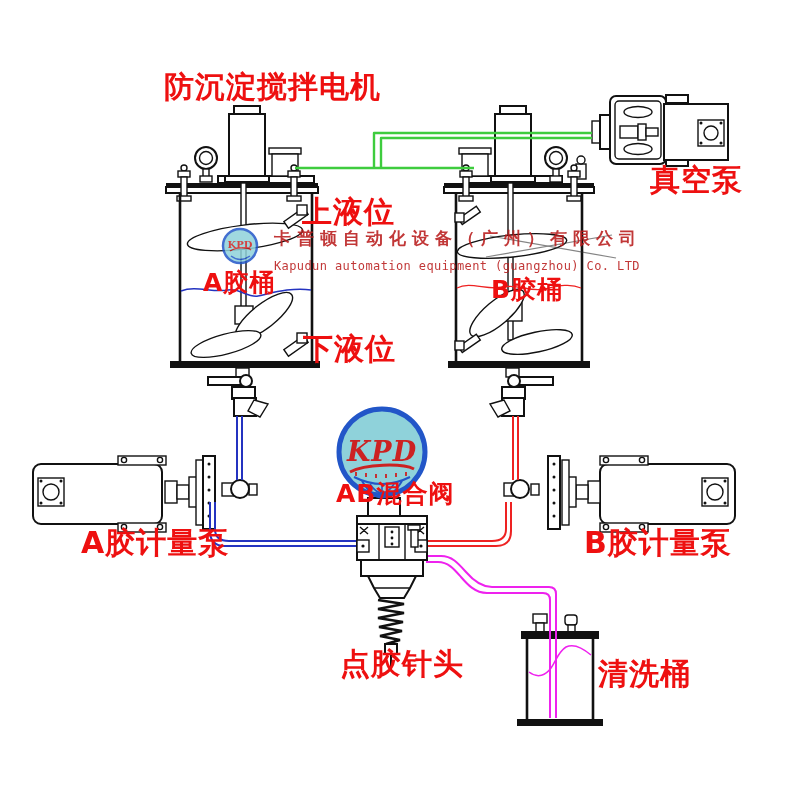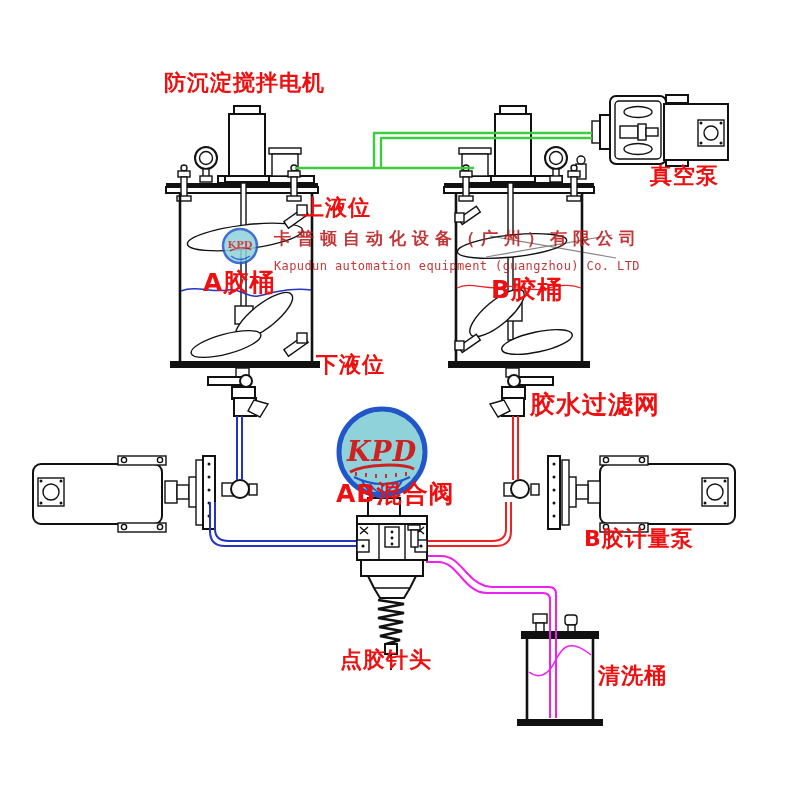--- a/index.html
+++ b/index.html
@@ -15,21 +15,21 @@
   .wt{fill:#fff;stroke:var(--line-black);stroke-width:2;}
   .wt1{fill:#fff;stroke:var(--line-black);stroke-width:1.4;}
   .bkf{fill:var(--line-black);stroke:none;}
   .pipe-g{stroke:var(--pipe-green);stroke-width:2.4;fill:none;stroke-linejoin:round;}
   .pipe-b{stroke:var(--pipe-blue);stroke-width:2;fill:none;stroke-linejoin:round;}
   .pipe-r{stroke:var(--pipe-red);stroke-width:2;fill:none;stroke-linejoin:round;}
   .pipe-m{stroke:var(--pipe-magenta);stroke-width:2;fill:none;stroke-linejoin:round;}
   .lvl-b{stroke:var(--pipe-blue);stroke-width:1.5;fill:none;}
   .lvl-r{stroke:var(--pipe-red);stroke-width:1.3;fill:none;}
   .lvl-m{stroke:var(--pipe-magenta);stroke-width:1.5;fill:none;}
-  .lbl{position:absolute;color:var(--label-red);font-weight:bold;font-size:22px;
+  .lbl{position:absolute;color:var(--label-red);font-weight:bold;font-size:30px;
        line-height:1;white-space:nowrap;letter-spacing:1px;}
   .lbl.sm{font-size:25px;}
   #wm{position:absolute;left:274px;top:227px;width:400px;color:#b91c1c;opacity:.88;}
   #wm .cn{font-size:17px;letter-spacing:6px;white-space:nowrap;font-weight:bold;}
   #wm .en{font-size:12px;font-weight:normal;white-space:nowrap;margin-top:9px;
           font-family:"DejaVu Sans Mono",monospace;letter-spacing:.4px;}
 </style>
 </head>
 <body>
 
@@ -315,25 +315,25 @@
     <path d="M370,484 Q382,502 394,484" stroke="var(--logo-ring)" stroke-width="1.6" fill="none"></path>
     <path d="M382,486 V495" stroke="var(--logo-ring)" stroke-width="1.6"></path>
   </g>
 </svg>
 
 <div class="lbl" style="left:164px;top:72px;">防沉淀搅拌电机</div>
 <div class="lbl" style="left:634px;top:165px;margin-left:16px;">真空泵</div>
 <div class="lbl" style="left:302px;top:197px;">上液位</div>
 <div class="lbl sm" style="left:203px;top:270px;">A胶桶</div>
 <div class="lbl sm" style="left:491px;top:277px;">B胶桶</div>
-<div class="lbl" style="left:316px;top:334px;margin-top:20px;">下液位</div>
-<div class="lbl sm" style="left:530px;top:392px;">胶水过滤网</div>
+<div class="lbl" style="left:303px;top:334px;">下液位</div>
 <div class="lbl sm" style="left:336px;top:481px;">AB混合阀</div>
+<div class="lbl" style="left:81px;top:528px;">A胶计量泵</div>
 <div class="lbl" style="left:584px;top:528px;text-align:right;">B胶计量泵</div>
 <div class="lbl" style="left:340px;top:649px;">点胶针头</div>
-<div class="lbl" style="left:598px;top:659px;margin-top:6px;">清洗桶</div>
+<div class="lbl" style="left:598px;top:659px;">清洗桶</div>
 
 <div id="wm">
   <div class="cn">卡普顿自动化设备（广州）有限公司</div>
   <div class="en">Kapudun automation equipment (guangzhou) Co. LTD</div>
 </div>
 
 </div>
 
 </body></html>

